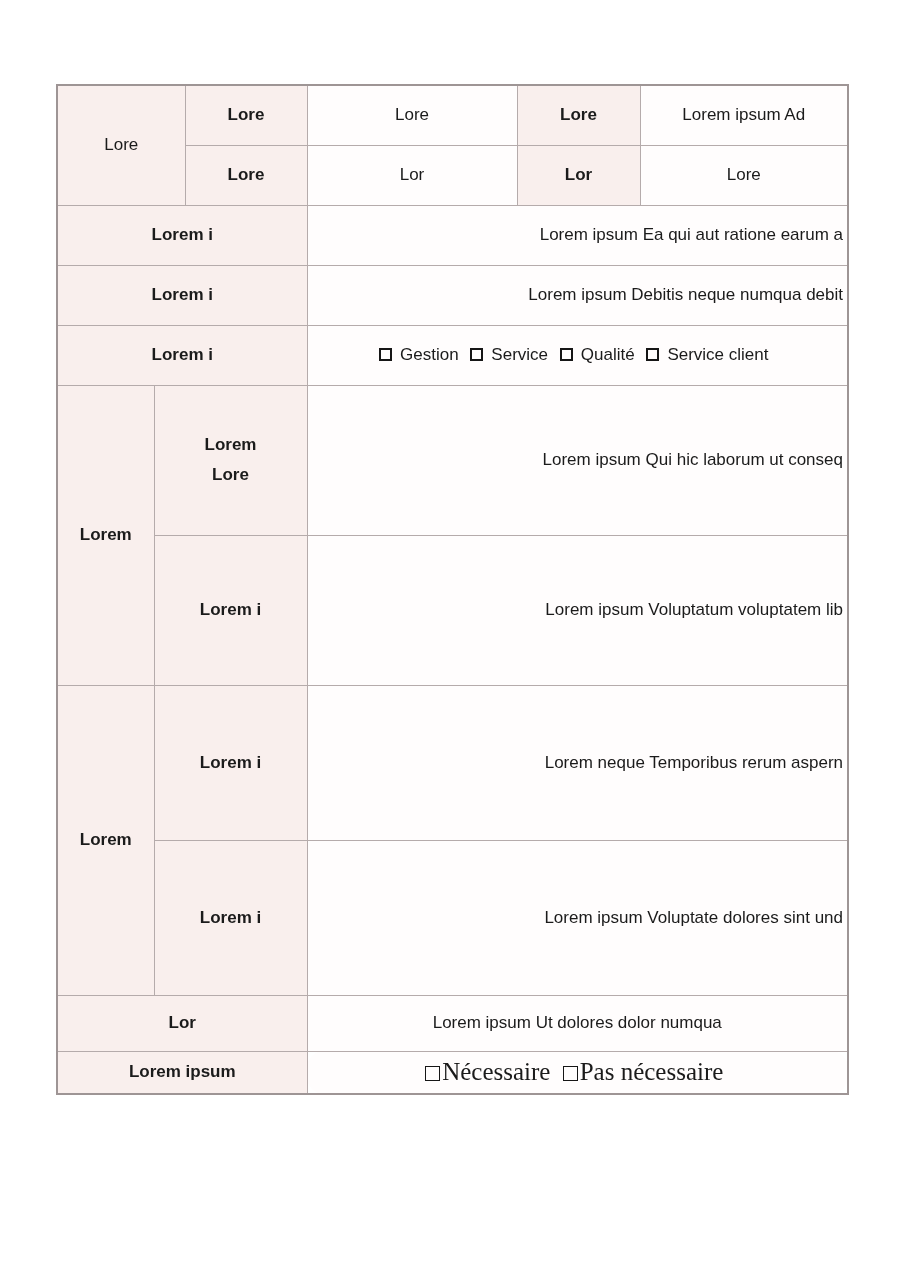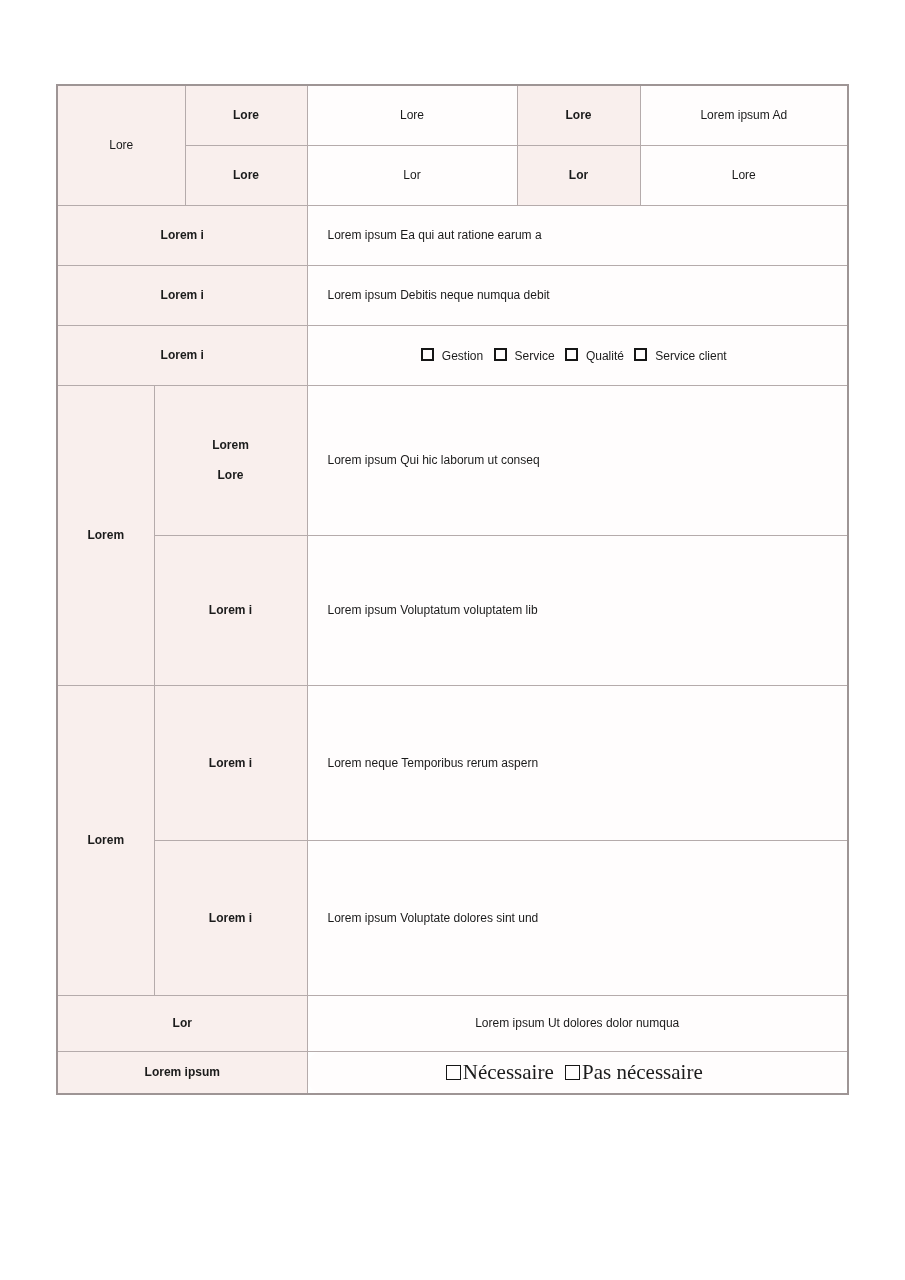--- a/index.html
+++ b/index.html
@@ -28,50 +28,50 @@
   }
   table.form-table {
     border-collapse: collapse;
     table-layout: fixed;
     width: 791px;
     margin: 84px auto 0 auto;
     border: 2px solid #9e9595;
   }
   td {
     border: 1px solid #b5abab;
-    font-size: 12px;
+    font-size: 17px;
     vertical-align: middle;
     text-align: center;
     padding: 2px 4px;
     overflow: hidden;
   }
   .pink { background: #f9efed; }
   .white { background: #fffdfd; }
   .bold { font-weight: 700; }
   .semibold { font-weight: 600; }
-  .left { text-align: left; padding-left: 20px; }
+  .left { text-align: right; padding-left: 20px; }
   tr.h60  { height: 60px; }
   tr.h150 { height: 150px; }
   tr.h155 { height: 155px; }
   tr.h56  { height: 56px; }
   tr.h61  { height: 43px; }
   .two-line span { display: block; line-height: 30px; }
   .cbx {
     display: inline-block;
     width: 13px;
     height: 13px;
     border: 2px solid #161616;
     margin-right: 8px;
     vertical-align: -1px;
     background: transparent;
   }
   .cbx-group { margin-right: 7px; white-space: nowrap; margin-top: 8px; }
   .serif-cell {
     font-family: "Liberation Serif", serif;
-    font-size: 21px;
+    font-size: 25px;
     border-radius: 17px;
   }
   .cbx-serif {
     display: inline-block;
     width: 15px;
     height: 15px;
     border: 1px solid #161616;
     margin-right: 2px;
     vertical-align: -1px;
   }

